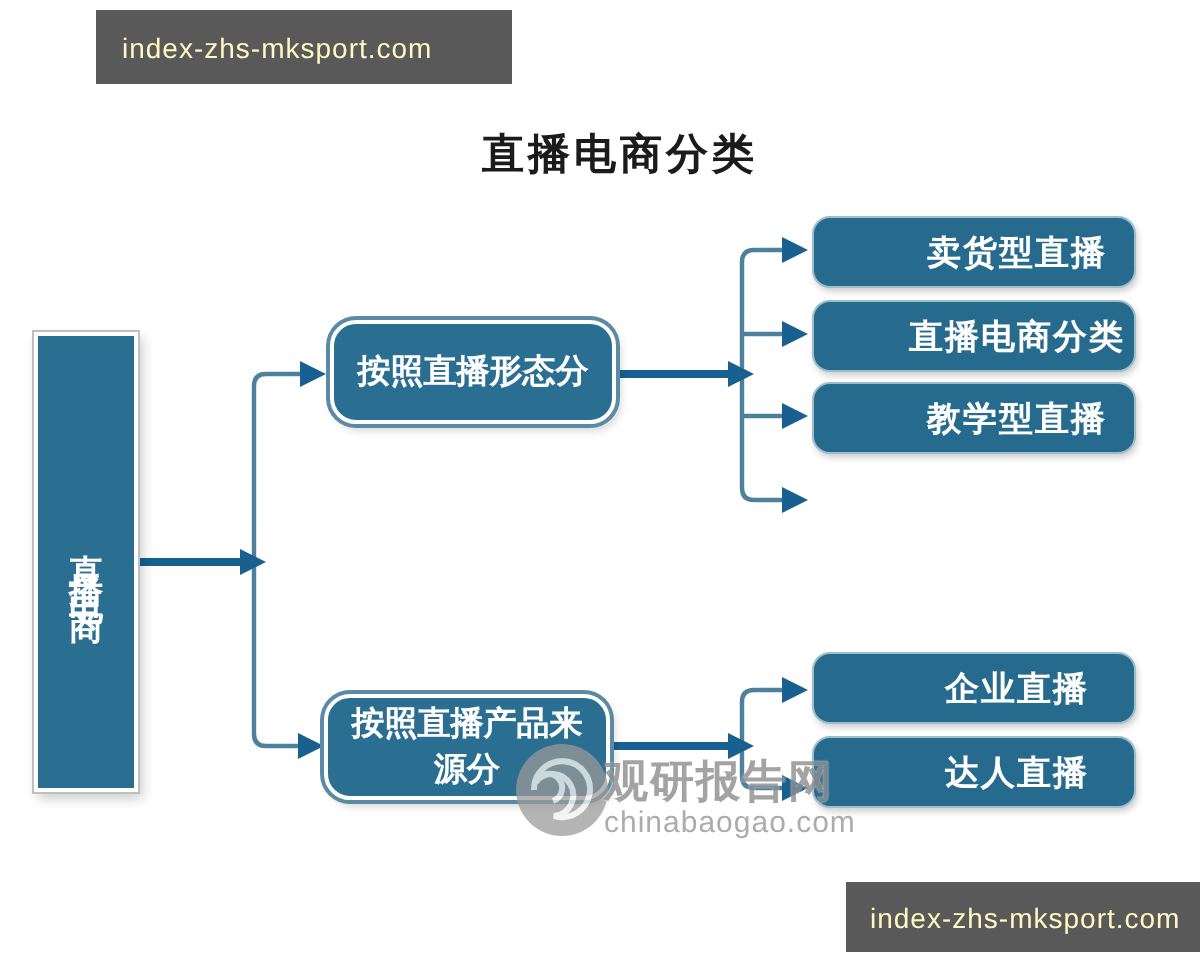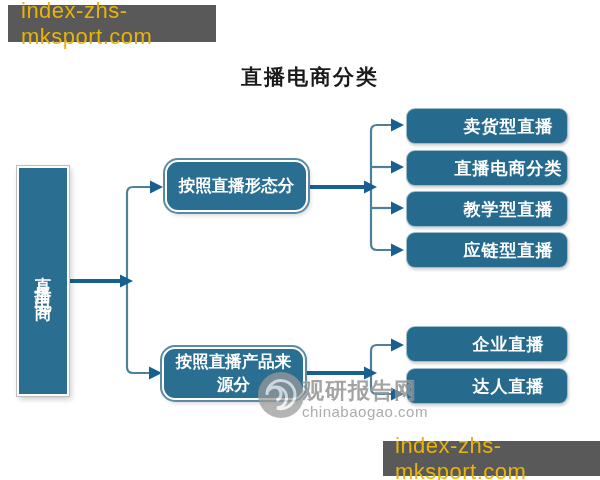--- a/index.html
+++ b/index.html
@@ -9,23 +9,23 @@
     --connector-light:#4d819b;
     --banner-bg:#595959;
     --watermark-gray:#8f8f8f;
   }
   *{margin:0;padding:0;box-sizing:border-box;}
   html,body{width:600px;height:480px;overflow:hidden;}
   body{font-family:"Liberation Sans","DejaVu Sans",sans-serif;background:#fff;}
   .canvas{position:relative;width:600px;height:480px;background:#ffffff;}
 
   .banner{
-    position:absolute;background:var(--banner-bg);color:#eab308;
-    font-size:22px;letter-spacing:.5px;
-    display:flex;align-items:center;
+    position:absolute;background:var(--banner-bg);color:#fef9c3;
+    font-size:14px;letter-spacing:.5px;
+    display:flex;align-items:center;margin-left:40px;
   }
   .banner.top{left:8px;top:5px;width:208px;height:37px;padding-left:13px;}
   .banner.bottom{left:383px;top:441px;width:217px;height:35px;padding-left:12px;}
 
   .diagram-title{
     position:absolute;left:0;top:63px;width:620px;text-align:center;
     font-size:21px;font-weight:bold;color:#1b1b1b;letter-spacing:2px;
   }
 
   .root-box{
@@ -126,23 +126,20 @@
 
   <div class="leaf-box leaf-1">
     <span>卖货型直播</span>
   </div>
   <div class="leaf-box leaf-2">
     <span>直播电商分类</span>
   </div>
   <div class="leaf-box leaf-3">
     <span>教学型直播</span>
   </div>
-  <div class="leaf-box leaf-4">
-    <span>应链型直播</span>
-  </div>
 
   <div class="leaf-box leaf-5">
     <span>企业直播</span>
   </div>
   <div class="leaf-box leaf-6">
     <span>达人直播</span>
   </div>
 
   <div class="watermark">
     <svg width="50" height="50" viewBox="0 0 50 50">

